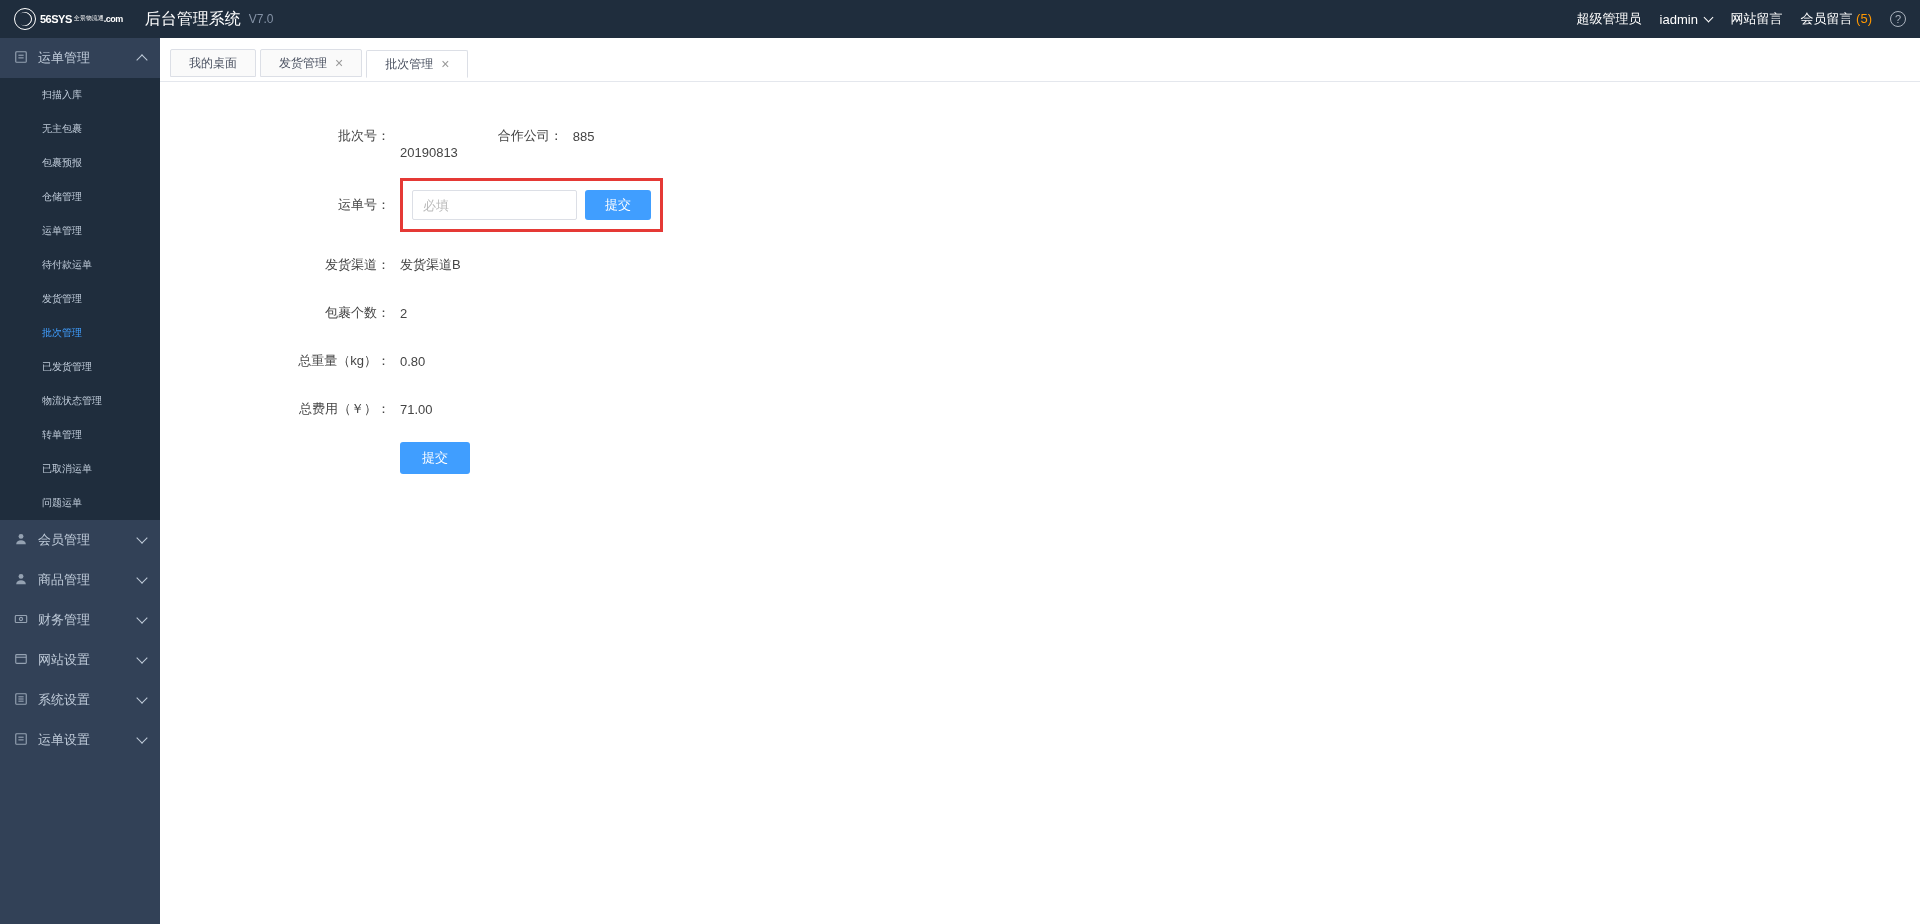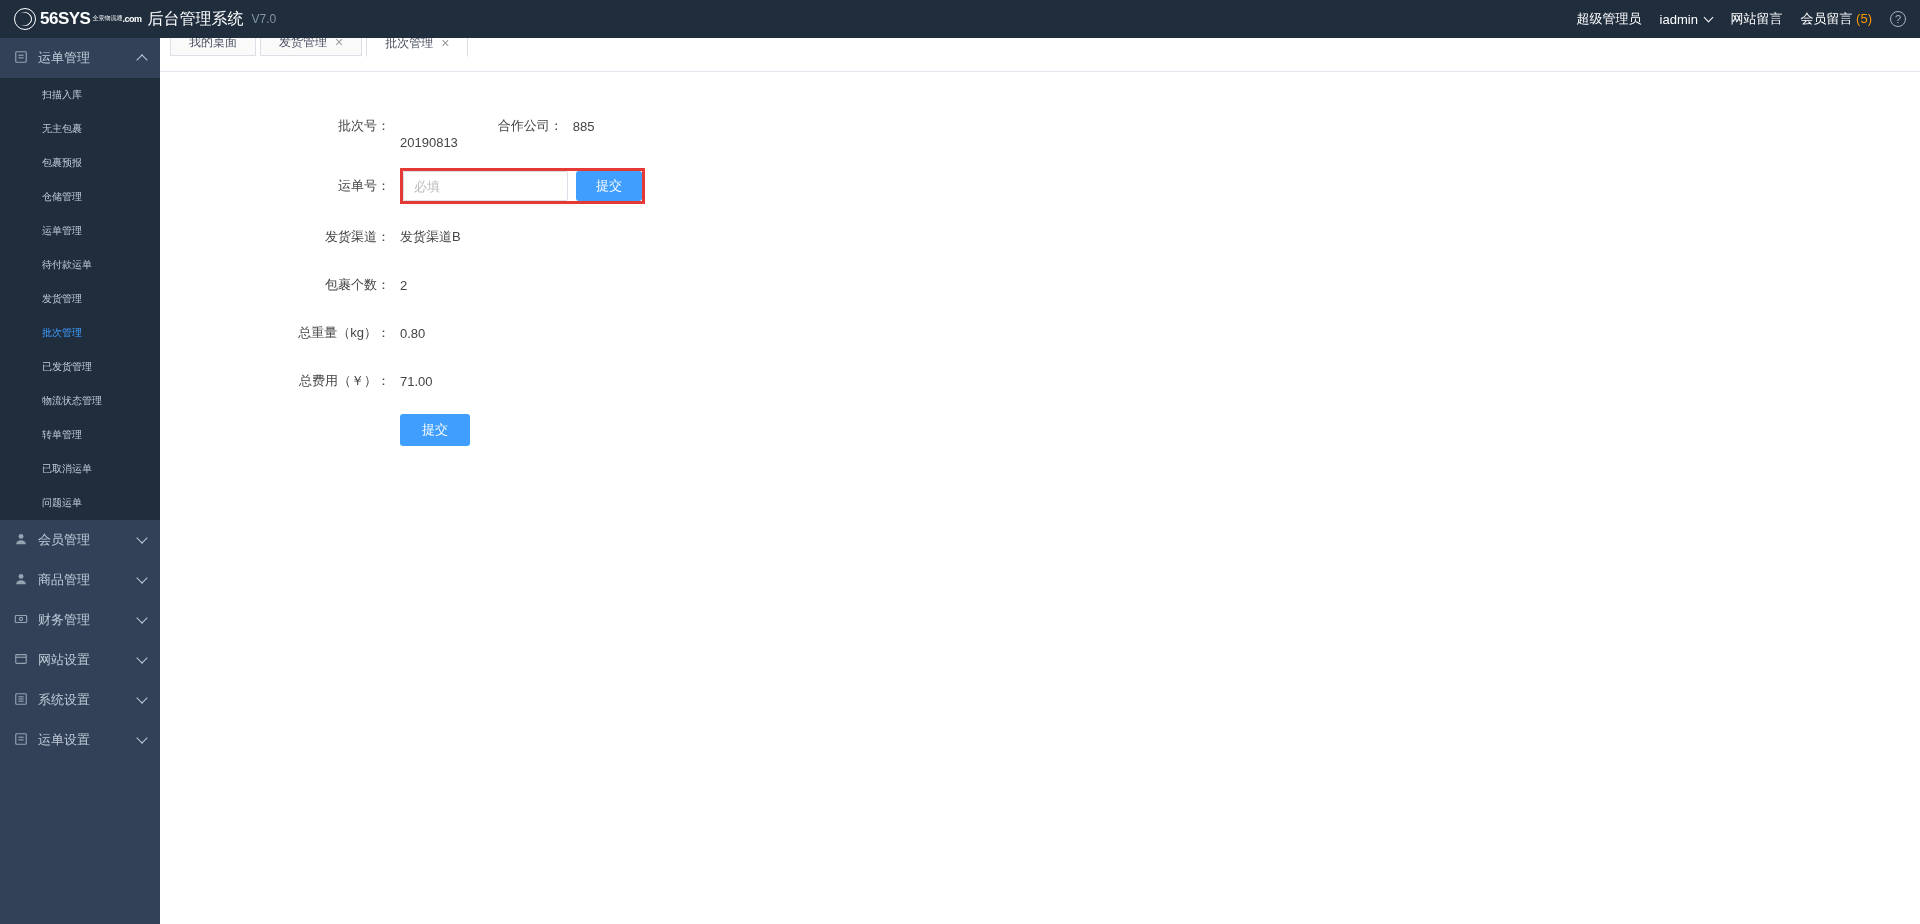--- a/index.html
+++ b/index.html
@@ -2,58 +2,58 @@
 <html><head>
   <meta charset="utf-8">
   <style>
     * { margin: 0; padding: 0; box-sizing: border-box; }
     body { font-family: "Microsoft YaHei", Arial, sans-serif; font-size: 13px; color: #333; background: #fff; }
     
     .header { height: 38px; background: #1f2d3d; display: flex; align-items: center; padding: 0 14px; }
     .logo-wrap { display: flex; align-items: center; }
     .logo-icon { width: 22px; height: 22px; border-radius: 50%; border: 1.5px solid #fff; position: relative; margin-right: 4px; display: flex; align-items: center; justify-content: center; }
     .logo-inner { width: 14px; height: 14px; border-radius: 50% 50% 50% 0; border: 1.5px solid #fff; border-left: none; border-bottom: none; transform: rotate(40deg); }
-    .logo-text { color: #fff; font-size: 17px; font-weight: bold; letter-spacing: -0.5px; }
+    .logo-text { color: #fff; font-size: 11px; font-weight: bold; letter-spacing: -0.5px; }
     .logo-sub { color: #fff; font-size: 6px; line-height: 7px; margin-left: 2px; }
-    .sys-title { color: #fff; font-size: 16px; margin-left: 6px; }
+    .sys-title { color: #fff; font-size: 16px; margin-left: 22px; }
     .sys-ver { color: #8492a6; font-size: 12px; margin-left: 8px; }
     .header-right { margin-left: auto; display: flex; align-items: center; gap: 18px; }
     .header-item { color: #fff; font-size: 13px; cursor: pointer; }
     .badge-orange { color: #ff9800; }
     .chevron { display: inline-block; width: 7px; height: 7px; border-right: 1.5px solid #fff; border-bottom: 1.5px solid #fff; transform: rotate(45deg); margin-left: 4px; position: relative; top: -3px; }
     .help-icon { width: 16px; height: 16px; border: 1.5px solid #aab2bd; border-radius: 50%; display: flex; align-items: center; justify-content: center; color: #aab2bd; font-size: 11px; cursor: pointer; }
 
     .layout { display: flex; height: calc(100vh - 38px); }
     
     .sidebar { width: 160px; background: #324157; overflow-y: auto; flex-shrink: 0; }
     .menu-head { height: 40px; display: flex; align-items: center; padding: 0 14px; color: #bfcbd9; cursor: pointer; position: relative; }
     .menu-head .m-icon { width: 14px; margin-right: 10px; opacity: 0.7; }
     .menu-head .expand { position: absolute; right: 14px; width: 8px; height: 8px; border-right: 1.5px solid #bfcbd9; border-bottom: 1.5px solid #bfcbd9; }
     .expand.up { transform: rotate(-135deg); top: 18px; }
     .expand.down { transform: rotate(45deg); top: 14px; }
     .submenu { background: #1f2d3d; }
     .submenu-item { height: 34px; line-height: 34px; padding-left: 42px; color: #bfcbd9; font-size: 10px; cursor: pointer; }
     .submenu-item.active { color: #409eff; }
     
     .main { flex: 1; background: #f0f2f5; display: flex; flex-direction: column; overflow: hidden; }
-    .tabs { height: 34px; background: #fff; display: flex; align-items: flex-end; padding: 15px 10px; padding-top: 6px; border-bottom: 1px solid #e4e7ed; }
+    .tabs { height: 44px; background: #fff; display: flex; align-items: flex-end; padding: 4px 10px; padding-top: 6px; border-bottom: 1px solid #e4e7ed; }
     .tab { height: 28px; line-height: 28px; padding: 0 18px; border: 1px solid #dcdfe6; font-size: 12px; color: #495060; cursor: pointer; margin-right: 4px; background: #fff; display: flex; align-items: center; border-radius: 2px 2px 0 0; position: relative; }
     .tab.active { border-bottom: 1px solid #fff; z-index: 2; margin-bottom: -1px; }
     .tab:not(.active) { background: #fafafa; }
     .tab-close { margin-left: 8px; color: #999; font-size: 14px; }
     
     .panel-head { height: 36px; background: #f5f7fa; border-bottom: 1px solid #e4e7ed; display: flex; align-items: center; padding: 0 16px; font-size: 13px; color: #444; position: relative; }
     .panel-close { position: absolute; right: 14px; font-size: 18px; color: #555; cursor: pointer; }
     
     .content { flex: 1; background: #fff; padding: 30px 40px; overflow-y: auto; }
     .form-row { display: flex; align-items: center; margin-bottom: 18px; min-height: 30px; }
     .form-label { width: 200px; text-align: right; padding-right: 10px; font-size: 13px; color: #444; }
     .form-val { font-size: 13px; color: #444; display: flex; align-items: center; }
     .pair { margin-right: 40px; margin-top: 33px; }
-    .highlight-box { border: 3px solid #e53935; padding: 0; display: inline-flex; align-items: center; }
+    .highlight-box { border: 3px solid #e53935; padding: 9px; display: inline-flex; align-items: center; }
     .input { height: 30px; width: 165px; border: 1px solid #dcdfe6; padding: 0 10px; font-size: 13px; outline: none; border-radius: 2px; }
     .input::placeholder { color: #bbb; }
     .btn-primary { height: 30px; padding: 0 20px; background: #409eff; border: none; color: #fff; font-size: 13px; border-radius: 3px; cursor: pointer; margin-left: 8px; }
     .btn-submit { height: 32px; padding: 0 22px; background: #409eff; border: none; color: #fff; font-size: 13px; border-radius: 3px; cursor: pointer; }
     
     .m-icon svg { width: 14px; height: 14px; fill: #bfcbd9; }
   </style>
 </head>
 <body>
 

